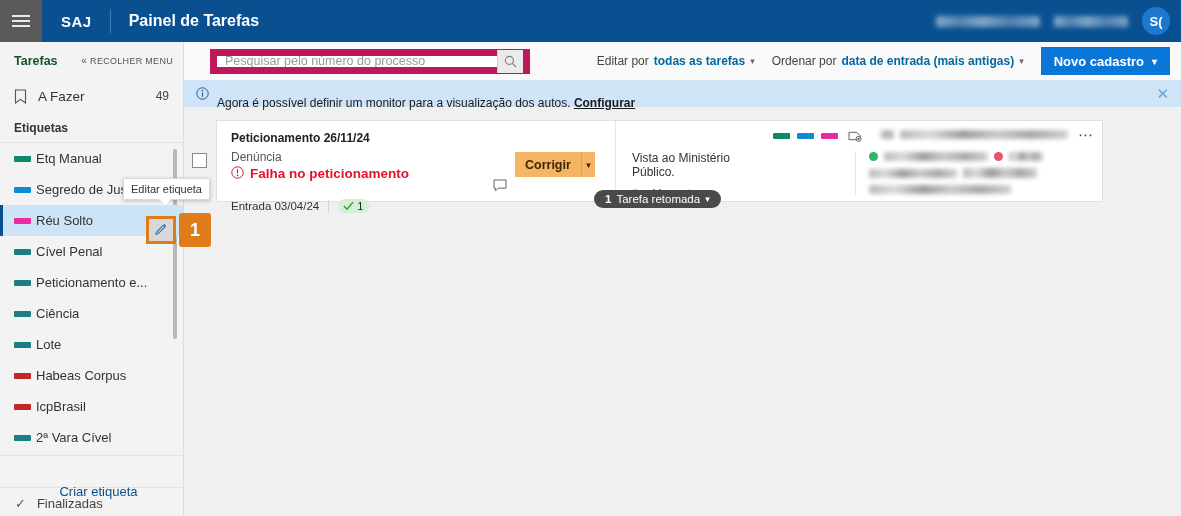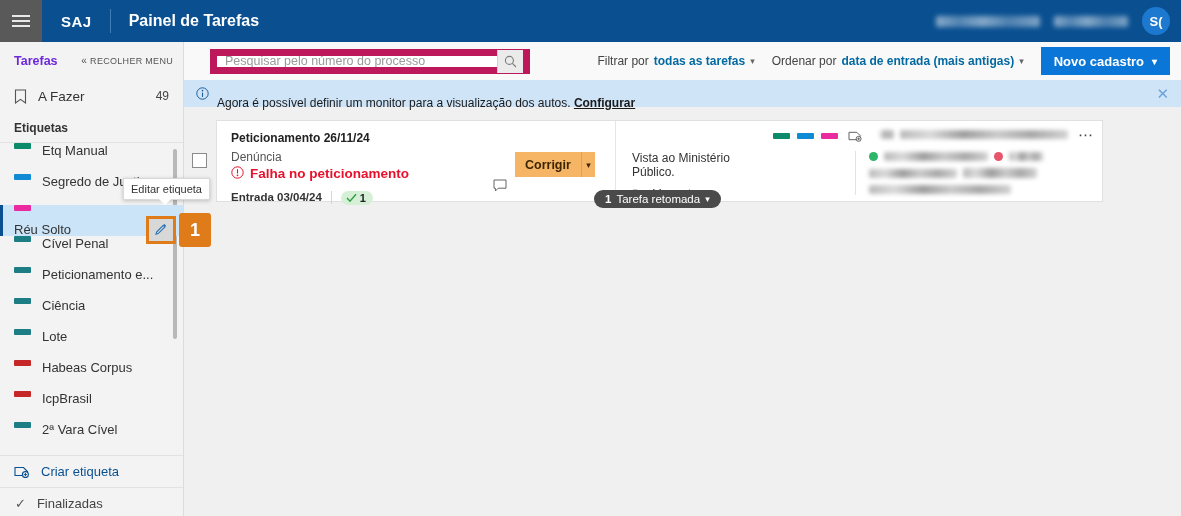--- a/index.html
+++ b/index.html
@@ -69,21 +69,21 @@
     position: absolute; top: 42px; left: 0;
     width: 184px; height: 474px;
     background: #f3f3f3;
     border-right: 1px solid #dcdcdc;
   }
   .sidebar-head {
     height: 37px; display: flex; align-items: center;
     padding: 0 10px 0 14px;
     background: #f3f3f3;
   }
-  .sidebar-head-title { font-size: 12.5px; font-weight: bold; color: #6d28d9; }
+  .sidebar-head-title { font-size: 12.5px; font-weight: bold; color: #14532d; }
   .collapse-menu {
     margin-left: auto; font-size: 9px; color: #555;
     letter-spacing: .3px; cursor: pointer;
     display: flex; align-items: center; gap: 3px;
   }
   .chev-left { font-size: 10px; color: #555; }
 
   .afazer-row {
     height: 34px; display: flex; align-items: center;
     padding: 0 14px 0 14px; gap: 11px;
@@ -99,29 +99,28 @@
     border-bottom: 1px solid #e2e2e2;
   }
 
   .labels-scroll {
     position: relative;
     height: 312px;
     overflow: hidden;
     background: #f3f3f3;
   }
   .label-row {
-    height: 31px; display: flex; align-items: flex-start;
-    padding-left: 14px; gap: 11px;
+    height: 31px; display: flex; align-items: center;
+    padding-left: 14px; gap: 5px;
     cursor: pointer; position: relative;
   }
   .label-row.selected {
     background: #cce4f7;
     border-left: 3px solid #0a5091;
     padding-left: 11px;
-    flex-direction: column;
   }
   .swatch {
     width: 17px; height: 6px; border-radius: 1px; flex: 0 0 auto;
   }
   .label-text {
     font-size: 13px; color: #333;
     white-space: nowrap; overflow: hidden;
   }
   .labels-scrollbar {
     position: absolute; top: 6px; right: 6px;
@@ -130,25 +129,26 @@
     cursor: pointer;
   }
   .labels-fade {
     position: absolute; left: 0; bottom: 0;
     width: 100%; height: 14px;
     background: linear-gradient(to bottom, rgba(243,243,243,0), #f3f3f3 75%);
     pointer-events: none;
   }
 
   .criar-etiqueta {
-    height: 32px; display: flex; align-items: center; gap: 12px;
+    height: 32px; display: flex; align-items: center; gap: 28px;
     padding-left: 14px;
     border-top: 1px solid #e2e2e2;
     color: #0a5091; font-size: 13px; cursor: pointer;
     background: #f3f3f3;
+    flex-direction: column;
   }
   .finalizadas {
     height: 32px; display: flex; align-items: center; gap: 11px;
     padding-left: 15px;
     border-top: 1px solid #e2e2e2;
     color: #444; font-size: 13px; cursor: pointer;
     background: #f3f3f3;
   }
   .check-glyph { color: #555; font-size: 13px; }
 
@@ -263,23 +263,22 @@
   .card-title { font-size: 12px; font-weight: bold; color: #222; }
   .card-sub { font-size: 12px; color: #555; margin-top: 5px; }
   .card-error {
     display: flex; gap: 6px;
     margin-top: 2px;
   }
   .err-icon { width: 13px; height: 13px; display: block; }
   .card-error-text { font-size: 13.5px; font-weight: bold; color: #e8112d; }
   .card-error-sub { font-size: 11px; color: #e8112d; margin-top: 1px; }
   .card-foot {
-    display: flex; gap: 9px;
-    margin-top: 10px;
-    font-weight: bold;
+    display: flex; align-items: center; gap: 9px;
+    margin-top: 18px;
   }
   .card-entrada { font-size: 11.5px; color: #333; }
   .foot-div { width: 1px; height: 13px; background: #d6d6d6; }
   .check-badge {
     display: flex; align-items: center; gap: 3px;
     background: #d6f0d8; border-radius: 9px;
     padding: 1px 7px 1px 5px;
     font-size: 11px; color: #222;
   }
   .check-badge svg { display: block; }
@@ -478,21 +477,21 @@
       <button class="search-btn">
         <svg width="13" height="13" viewBox="0 0 13 13">
           <circle cx="5.4" cy="5.4" r="4" fill="none" stroke="#7a7a7a" stroke-width="1.1"></circle>
           <path d="M8.4 8.4L12 12" stroke="#7a7a7a" stroke-width="1.1"></path>
         </svg>
       </button>
     </div>
 
     <div class="toolbar-right">
       <div class="filter-ctl">
-        <span>Filtrar por</span>
+        <span>Editar por</span>
         <b>todas as tarefas</b>
         <span class="chev">▾</span>
       </div>
       <div class="filter-ctl">
         <span>Ordenar por</span>
         <b>data de entrada (mais antigas)</b>
         <span class="chev">▾</span>
       </div>
       <button class="novo-cadastro">
         <span>Novo cadastro</span>

